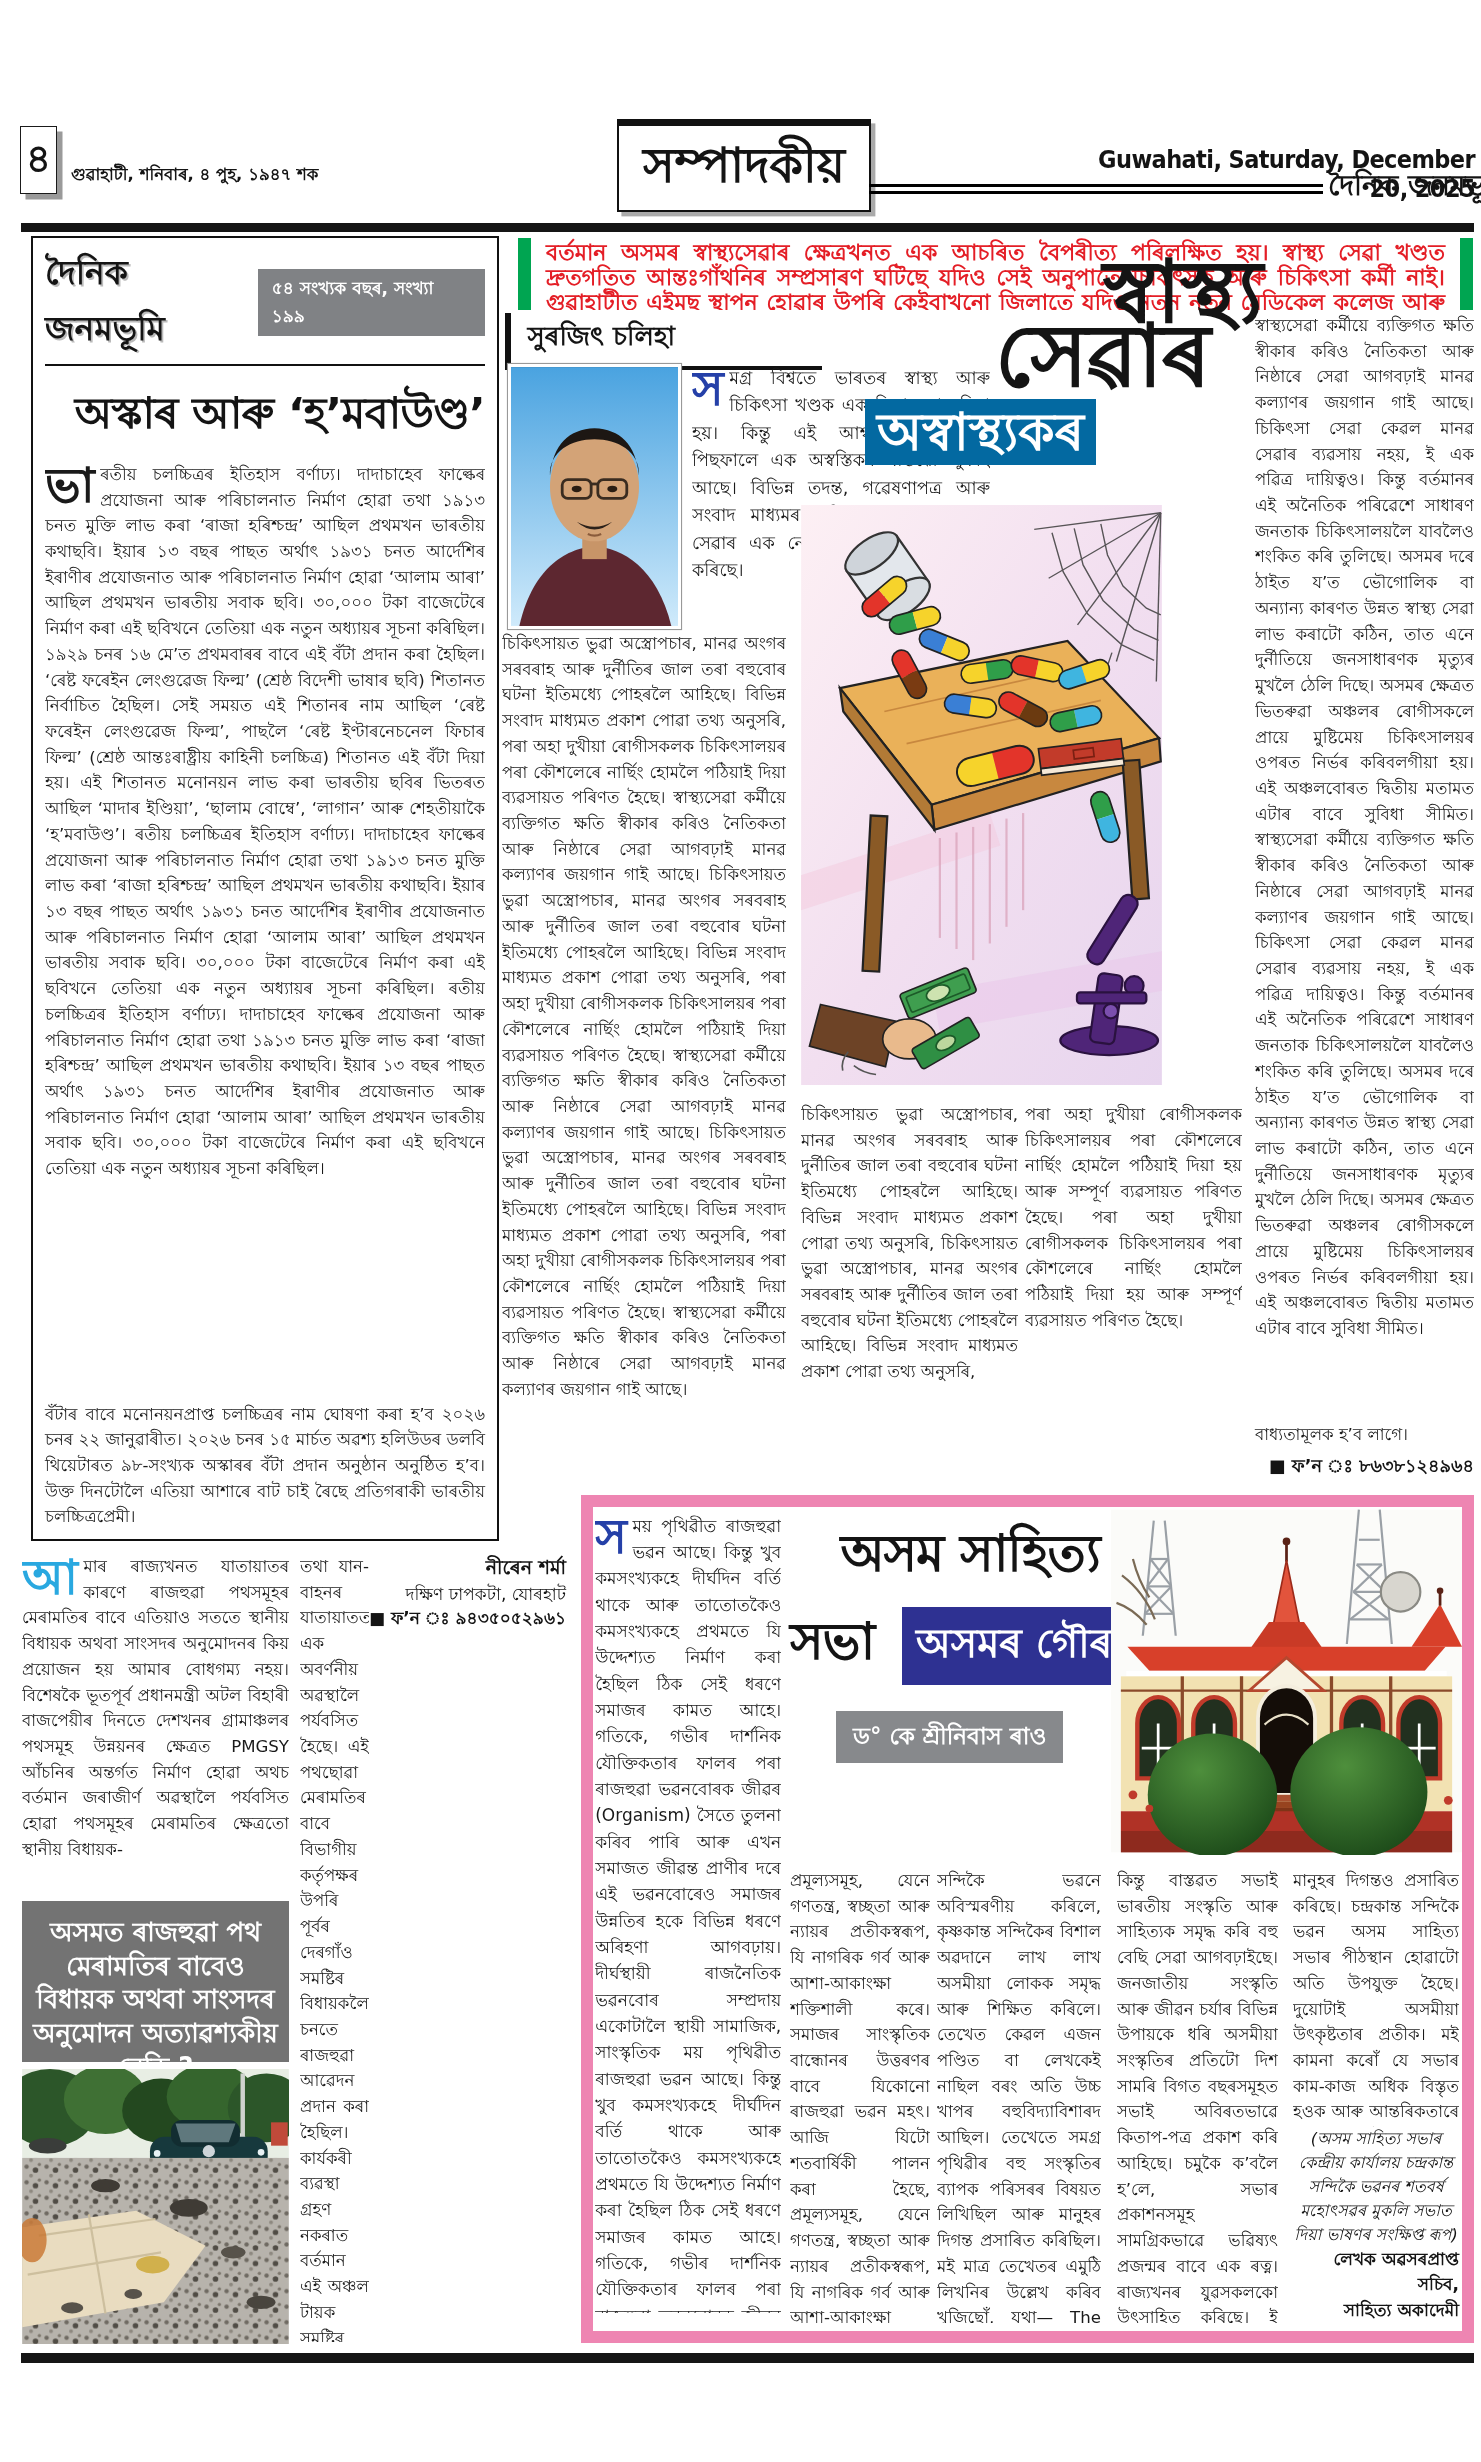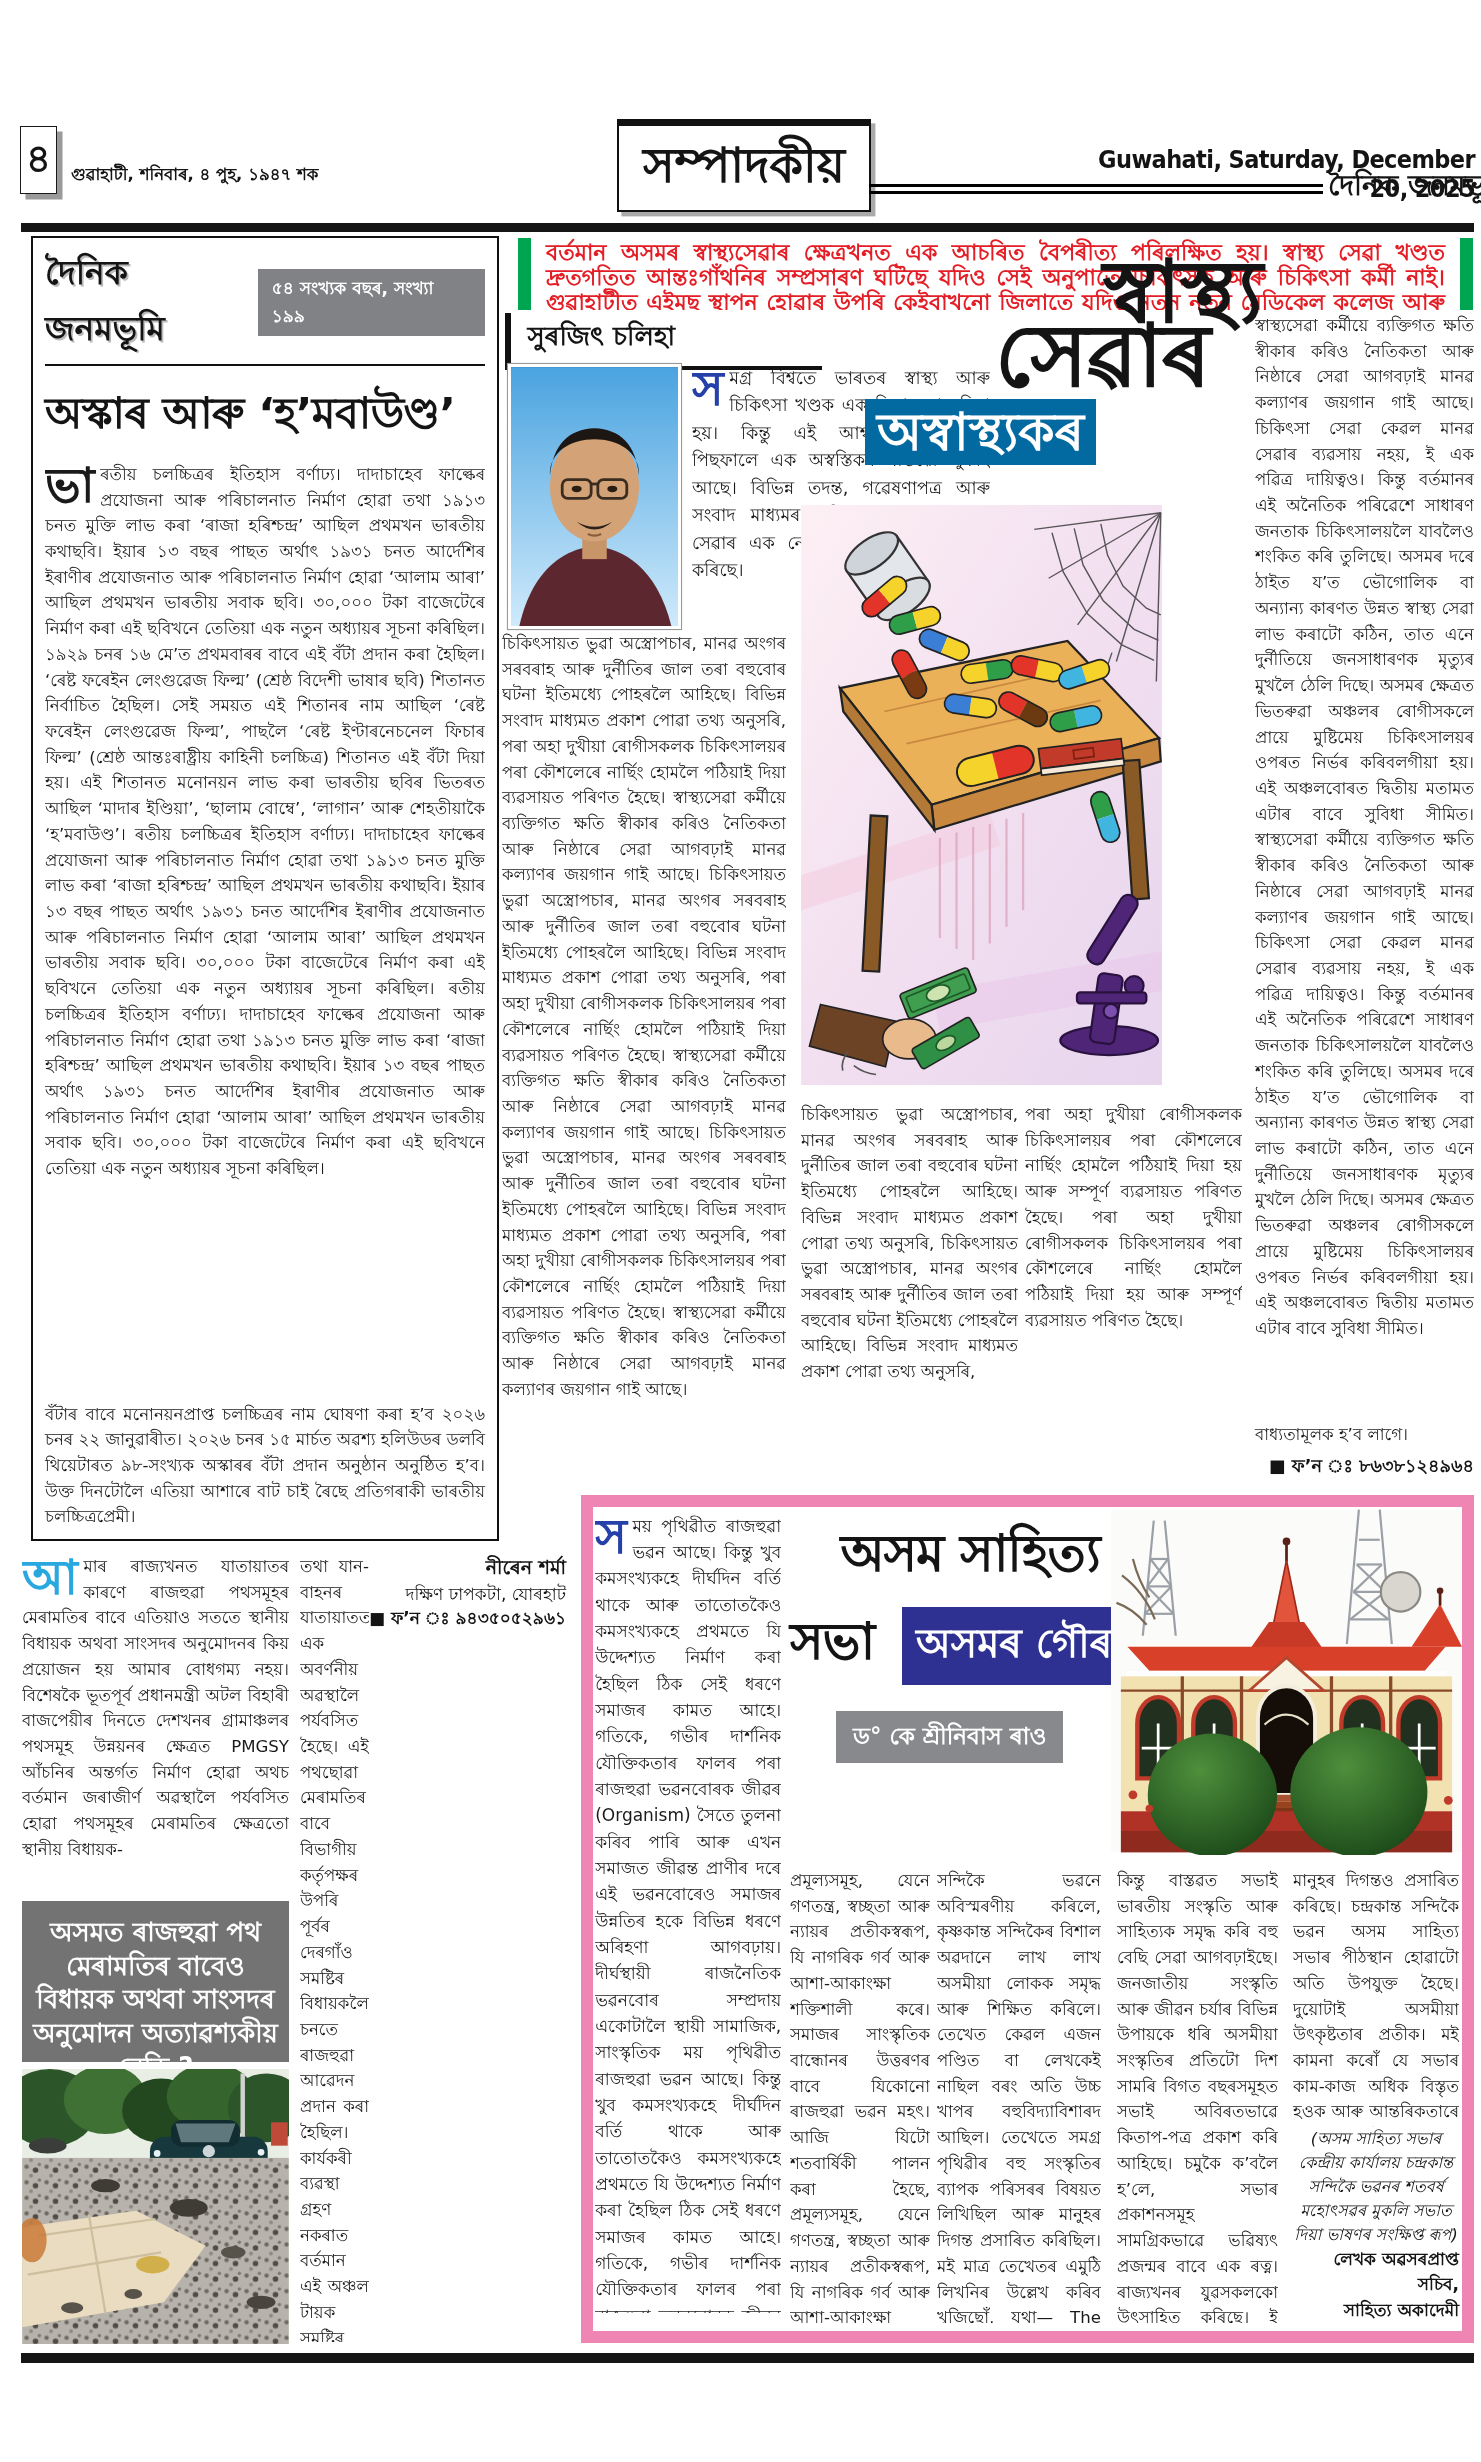--- a/index.html
+++ b/index.html
@@ -18,21 +18,21 @@
   .date-eng{font-weight:bold;font-size:25px;letter-spacing:-0.6px;text-align:right;font-stretch:condensed}
   .dbl-rule{border-top:3.3px solid #000;border-bottom:3.3px solid #000;height:4.4px}
   .mast-right{font-size:28px;font-weight:900;white-space:nowrap}
   .bar{background:#151515}
 
   
   .ed-box{border:2.8px solid #111;background:#fff;display:flex;flex-direction:column;padding:8.9px 12px;box-sizing:border-box}
   .ed-mastrow{display:flex;justify-content:space-between;align-items:center;border-bottom:2.8px solid #111;padding-bottom:5.5px}
   .ed-mast{font-size:33px;font-weight:900;text-shadow:1.7px 1.7px 0 #bbb}
   .ed-issue{background:#808285;color:#fff;font-size:17px;font-weight:bold;padding:5.5px 13.3px}
-  .ed-head{font-size:43px;font-weight:900;text-align:left;margin:14.4px 0 10px 0;letter-spacing:-0.6px}
+  .ed-head{font-size:43px;font-weight:900;text-align:right;margin:14.4px 0 10px 0;letter-spacing:-0.6px}
   .dropcap{float:left;font-size:48px;line-height:.82;font-weight:900;padding:4.4px 5.5px 0 0}
   .dc-blue{color:#2540a8}
   .dc-cyan{color:#29a8e0}
 
   
   .red-intro{box-sizing:border-box;padding:3.3px 28px;color:#e41e26;font-weight:bold;font-size:22px;line-height:1.12;text-align:justify}
   .red-intro::before,.red-intro::after{content:"";position:absolute;top:0;bottom:0;width:13.3px;background:#00a551}
   .red-intro::before{left:0}.red-intro::after{right:0}
   .h-byline{border-left:6.6px solid #111;border-bottom:4.4px solid #111;font-size:26px;font-weight:bold;
             padding:3.3px 0 5.5px 16.6px;box-sizing:border-box}

